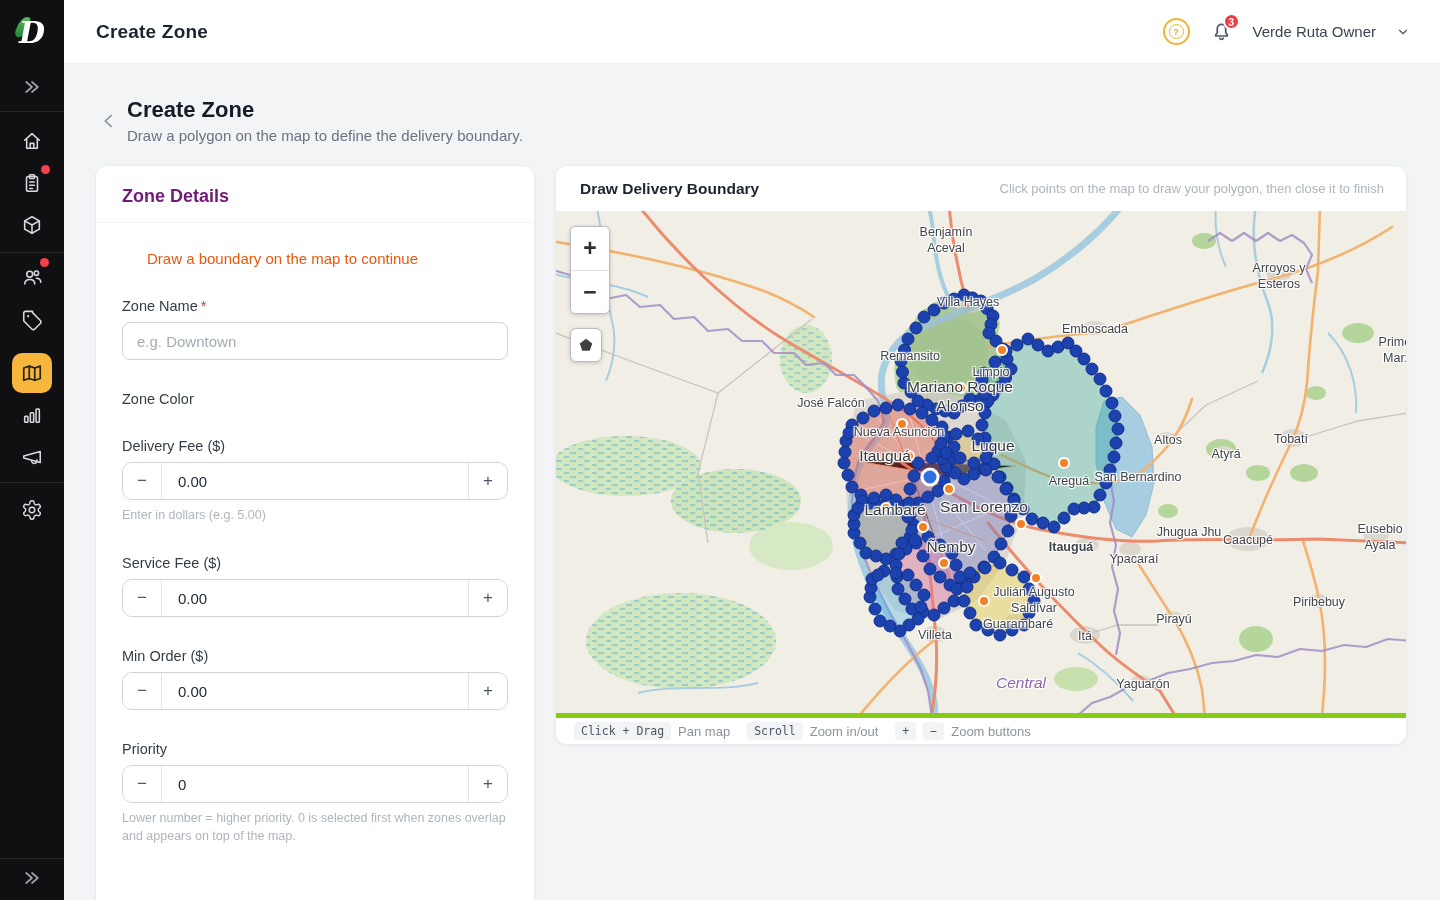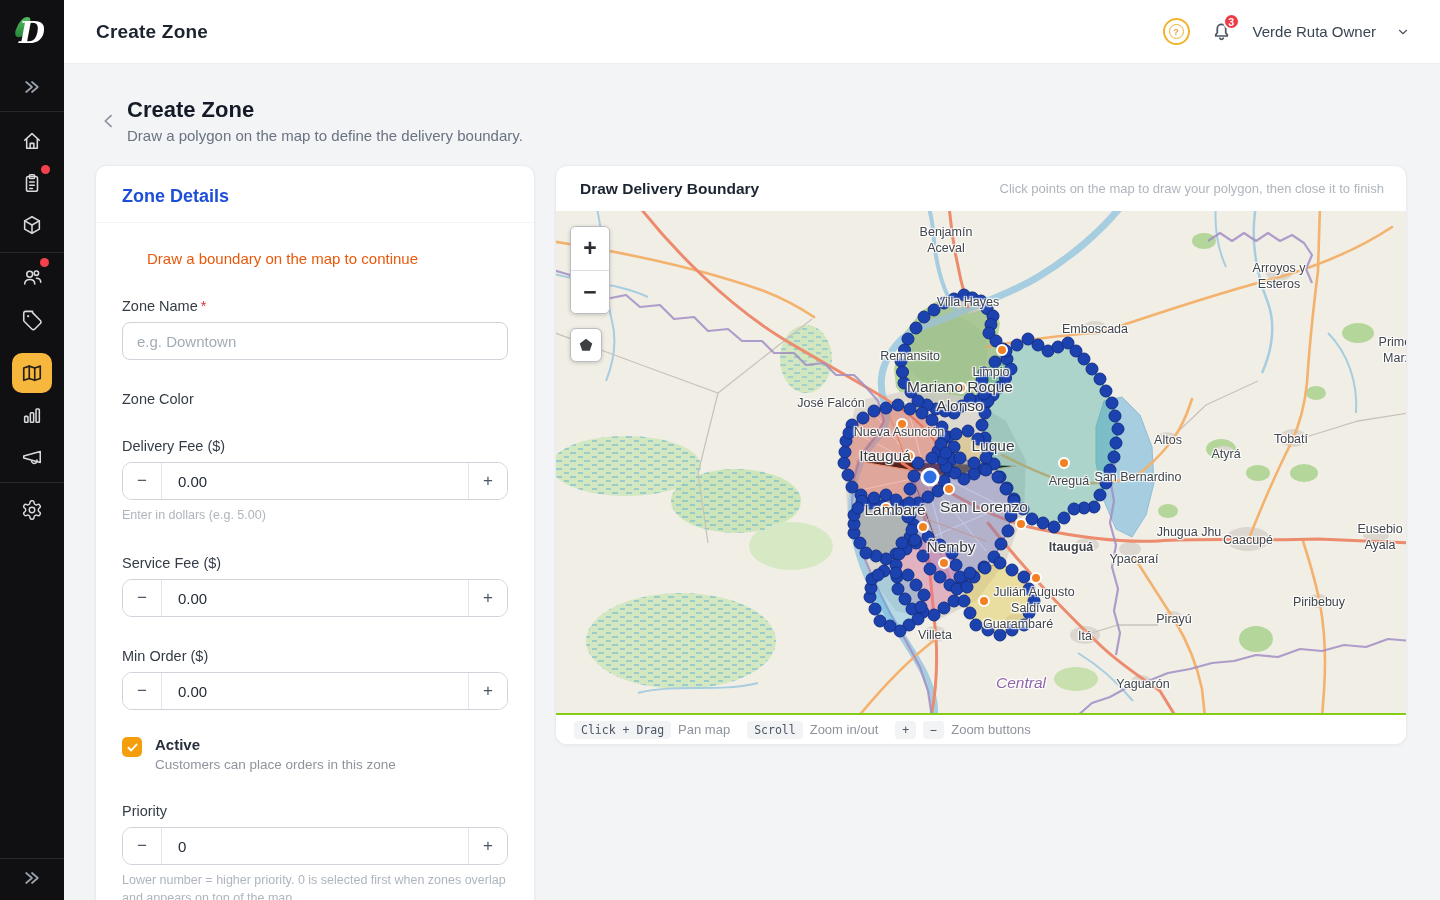--- a/index.html
+++ b/index.html
@@ -30,21 +30,21 @@
 
   
   .content { position:absolute; left:64px; top:64px; width:1376px; height:836px; }
   .back-btn { position:absolute; left:35px; top:44px; color:#8a919b; cursor:pointer; }
   .pg-title { position:absolute; left:63px; top:33px; font-size:22px; font-weight:bold; color:#141b26; }
   .pg-sub { position:absolute; left:63px; top:63px; font-size:15px; color:#6b7280; }
 
   
   .card { position:absolute; background:#fff; border:1px solid #e9ecef; border-radius:12px; box-shadow:0 1px 3px rgba(20,30,50,.05); }
   .card-form { left:31px; top:101px; width:440px; height:760px; }
-  .cf-head { padding:20px 26px 15px; font-size:18px; font-weight:bold; color:#1d4ed8; border-bottom:1px solid #f1f3f5; }
+  .cf-head { padding:20px 26px 15px; font-size:18px; font-weight:bold; color:#701a75; border-bottom:1px solid #f1f3f5; }
   .cf-body { padding:0 26px 20px; }
   .warn { margin:27px 0 2px; padding-left:25px; font-size:15px; color:#e8590c; }
   .f-label { margin-top:31px; font-size:14.5px; color:#343c46; }
   .req { color:#e03131; margin-left:3px; }
   .t-input { margin-top:8px; width:100%; height:38px; border:1px solid #ced4da; border-radius:8px; padding:0 14px; font-size:15px; color:#212529; font-family:"Liberation Sans",sans-serif; outline:none; background:#fff; }
   .t-input::placeholder { color:#a3acb5; }
   .color-row { margin-top:9px; display:flex; align-items:center; gap:15px; }
   .swatch-btn { width:42px; height:42px; border:1px solid #dee2e6; border-radius:10px; background:#fff; display:flex; align-items:center; justify-content:center; cursor:pointer; }
   .swatch { width:28px; height:28px; border-radius:4px; }
   .color-hint { font-size:15px; color:#6b7280; }
@@ -68,21 +68,21 @@
   .map svg.base { position:absolute; left:0; top:0; }
   .mlabels { position:absolute; left:0; top:0; width:852px; height:504px; pointer-events:none; }
   .mlabel { position:absolute; transform:translate(-50%,-50%); white-space:pre-line; text-align:center; font-size:12.5px; color:#40454b; line-height:1.25;
             text-shadow:-1px -1px 1px #fff,1px -1px 1px #fff,-1px 1px 1px #fff,1px 1px 1px #fff,0 0 3px #fff; }
   .mlabel.city-lg { font-size:15.5px; color:#35393e; }
   .mlabel.region { font-size:15.5px; font-style:italic; color:#9065ab; }
   .zoomctl { position:absolute; left:14px; top:15px; width:40px; background:#fff; border:1px solid #b9bdc1; border-radius:6px; box-shadow:0 1px 4px rgba(0,0,0,.18); overflow:hidden; z-index:5; }
   .z-btn { height:43px; display:flex; align-items:center; justify-content:center; font-size:23px; font-weight:bold; color:#2b2f33; cursor:pointer; background:#fff; }
   .z-btn + .z-btn { border-top:1px solid #dcdfe2; }
   .polybtn { position:absolute; left:14px; top:117px; width:32px; height:34px; background:#fff; border:1px solid #b9bdc1; border-radius:6px; box-shadow:0 1px 4px rgba(0,0,0,.18); display:flex; align-items:center; justify-content:center; cursor:pointer; z-index:5; }
-  .map-foot { position:absolute; left:0; bottom:0; width:852px; height:31px; background:#fff; border-top:2px solid #84cc16; display:flex; align-items:center; gap:7px; padding:0 18px; }
+  .map-foot { position:absolute; left:0; bottom:0; width:852px; height:31px; background:#fff; border-top:5px solid #84cc16; display:flex; align-items:center; gap:7px; padding:0 18px; }
   .kbd { font-family:"DejaVu Sans Mono",monospace; font-size:11.5px; color:#4b5563; background:#f1f3f5; border-radius:4px; padding:2px 7px; }
   .kbd-label { font-size:13px; color:#8d949d; margin-right:10px; }
   .footnote { position:absolute; left:495px; top:690px; width:852px; font-size:13.5px; color:#8d949d; }
 </style>
 </head>
 <body>
 
 <div class="app">
 
   <nav class="sidebar">
@@ -240,31 +240,20 @@
           <button class="st-btn plus">+</button>
         </div>
 
         <div class="f-label">Min Order ($)</div>
         <div class="stepper">
           <button class="st-btn minus">−</button>
           <input class="st-val" value="0.00" style="">
           <button class="st-btn plus">+</button>
         </div>
 
-        <div class="chk-row">
-          <span class="chk">
-            <svg width="13" height="13" viewBox="0 0 24 24" fill="none" stroke="#fff" stroke-width="3.4" stroke-linecap="round" stroke-linejoin="round">
-                <path d="M4.5 12.5l5 5 10-11"></path>
-              </svg>
-          </span>
-          <div>
-            <div class="chk-label">Active</div>
-            <div class="chk-desc">Customers can place orders in this zone</div>
-          </div>
-        </div>
 
         <div class="f-label">Priority</div>
         <div class="stepper">
           <button class="st-btn minus">−</button>
           <input class="st-val" value="0" style="">
           <button class="st-btn plus">+</button>
         </div>
         <div class="helper">Lower number = higher priority. 0 is selected first when zones overlap and appears on top of the map.</div>
       </div>
     </section>

